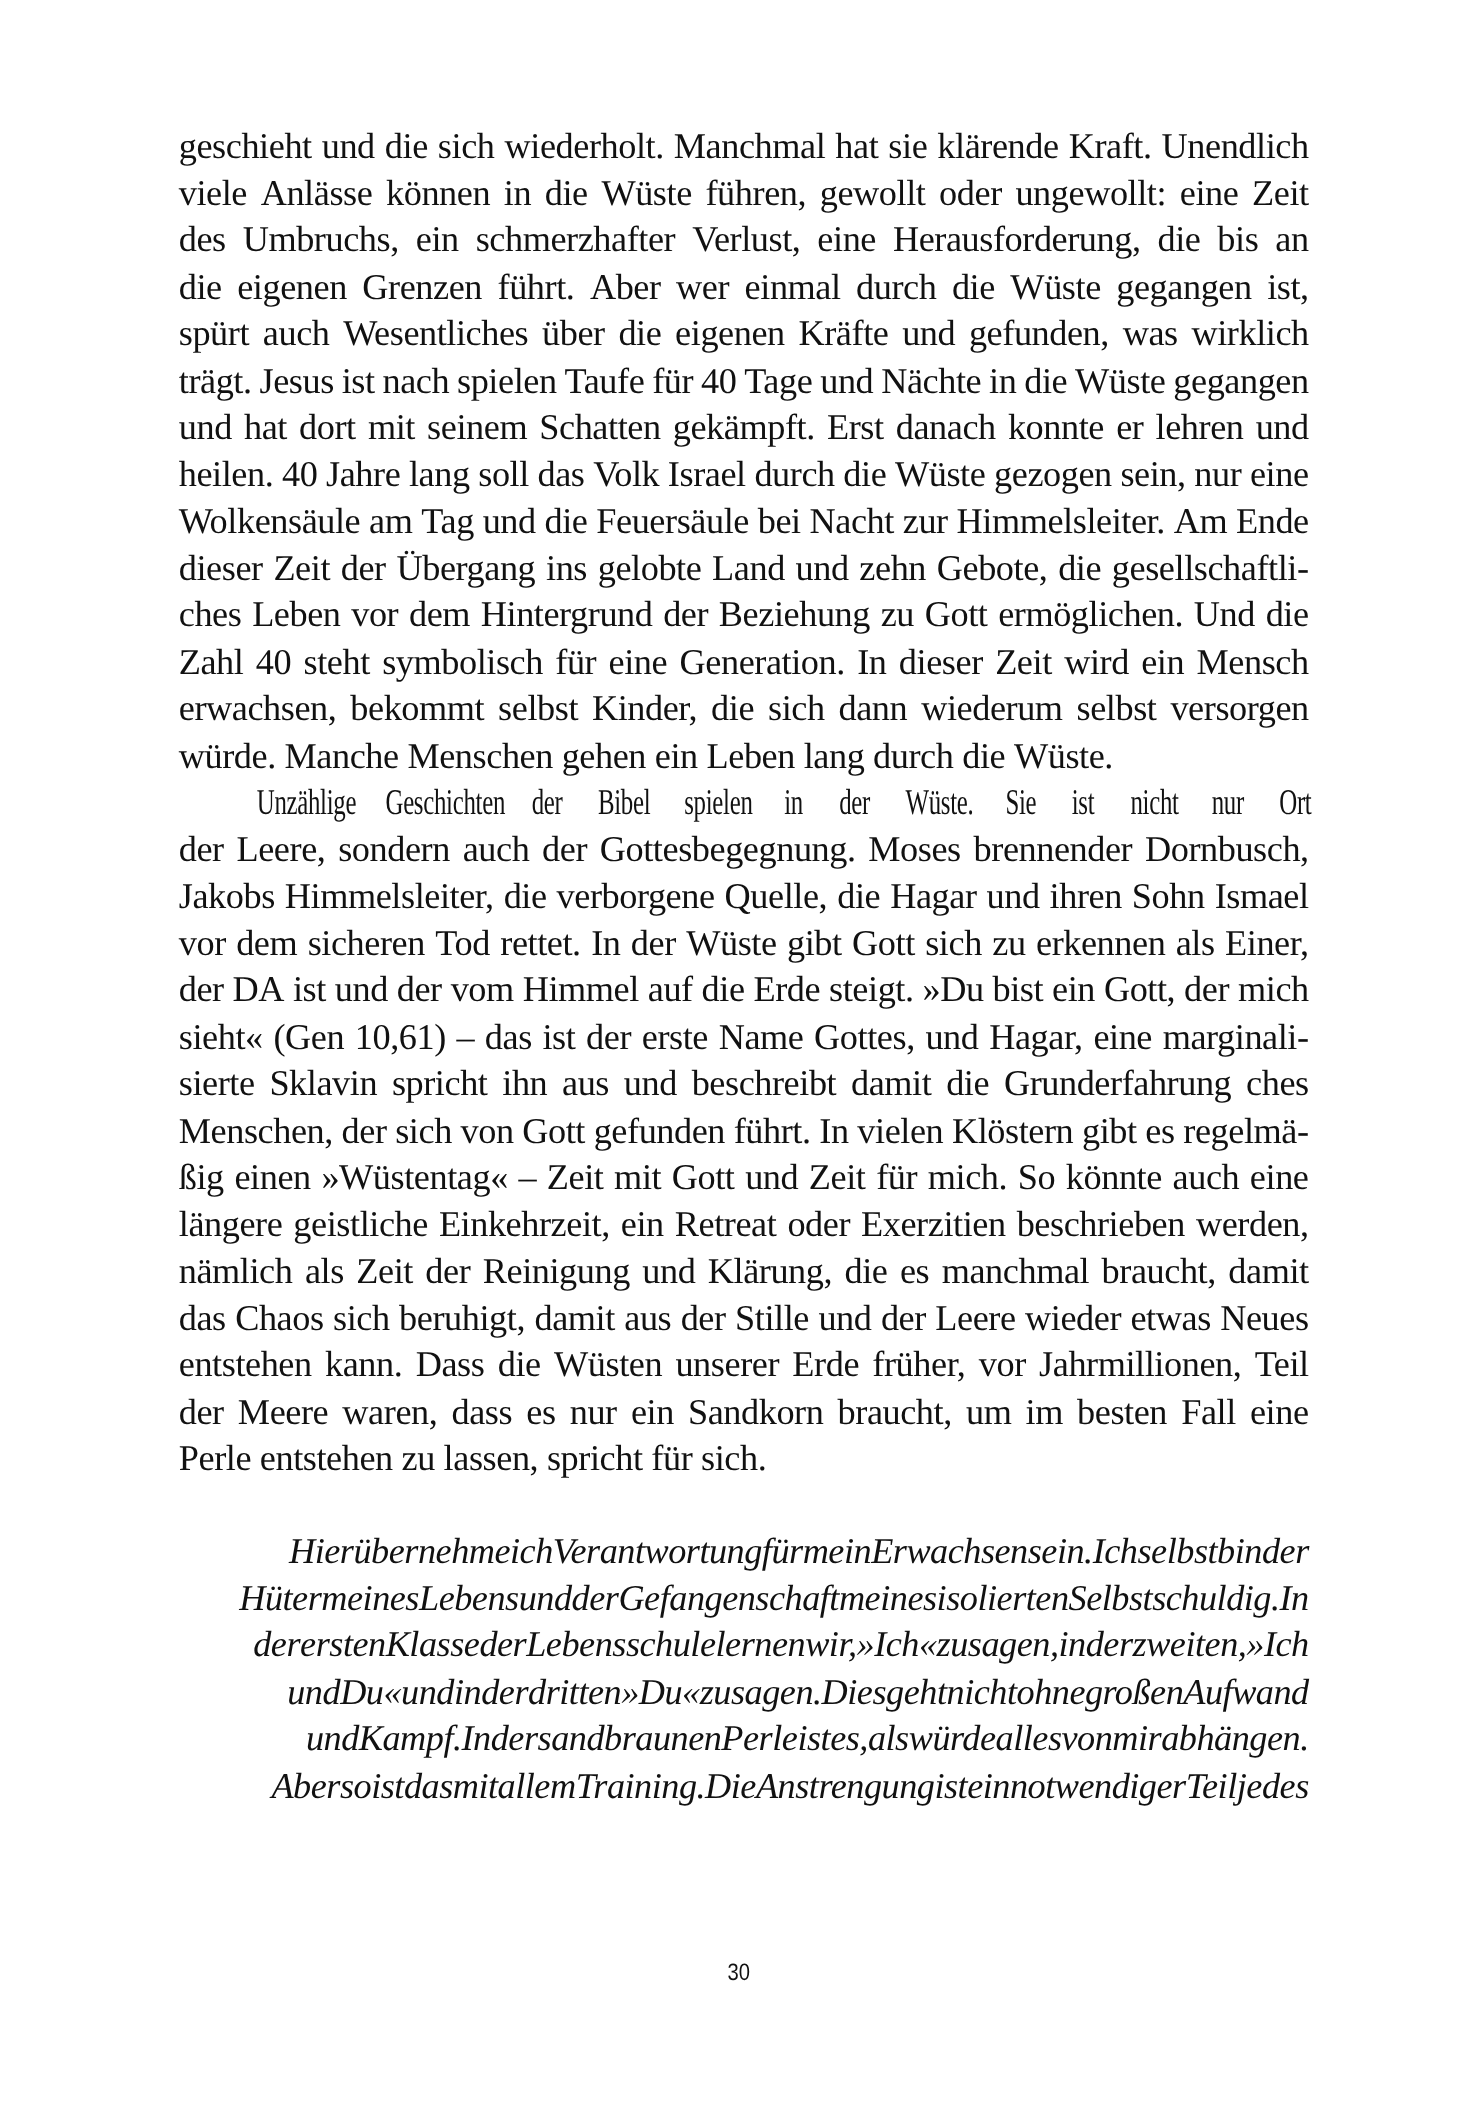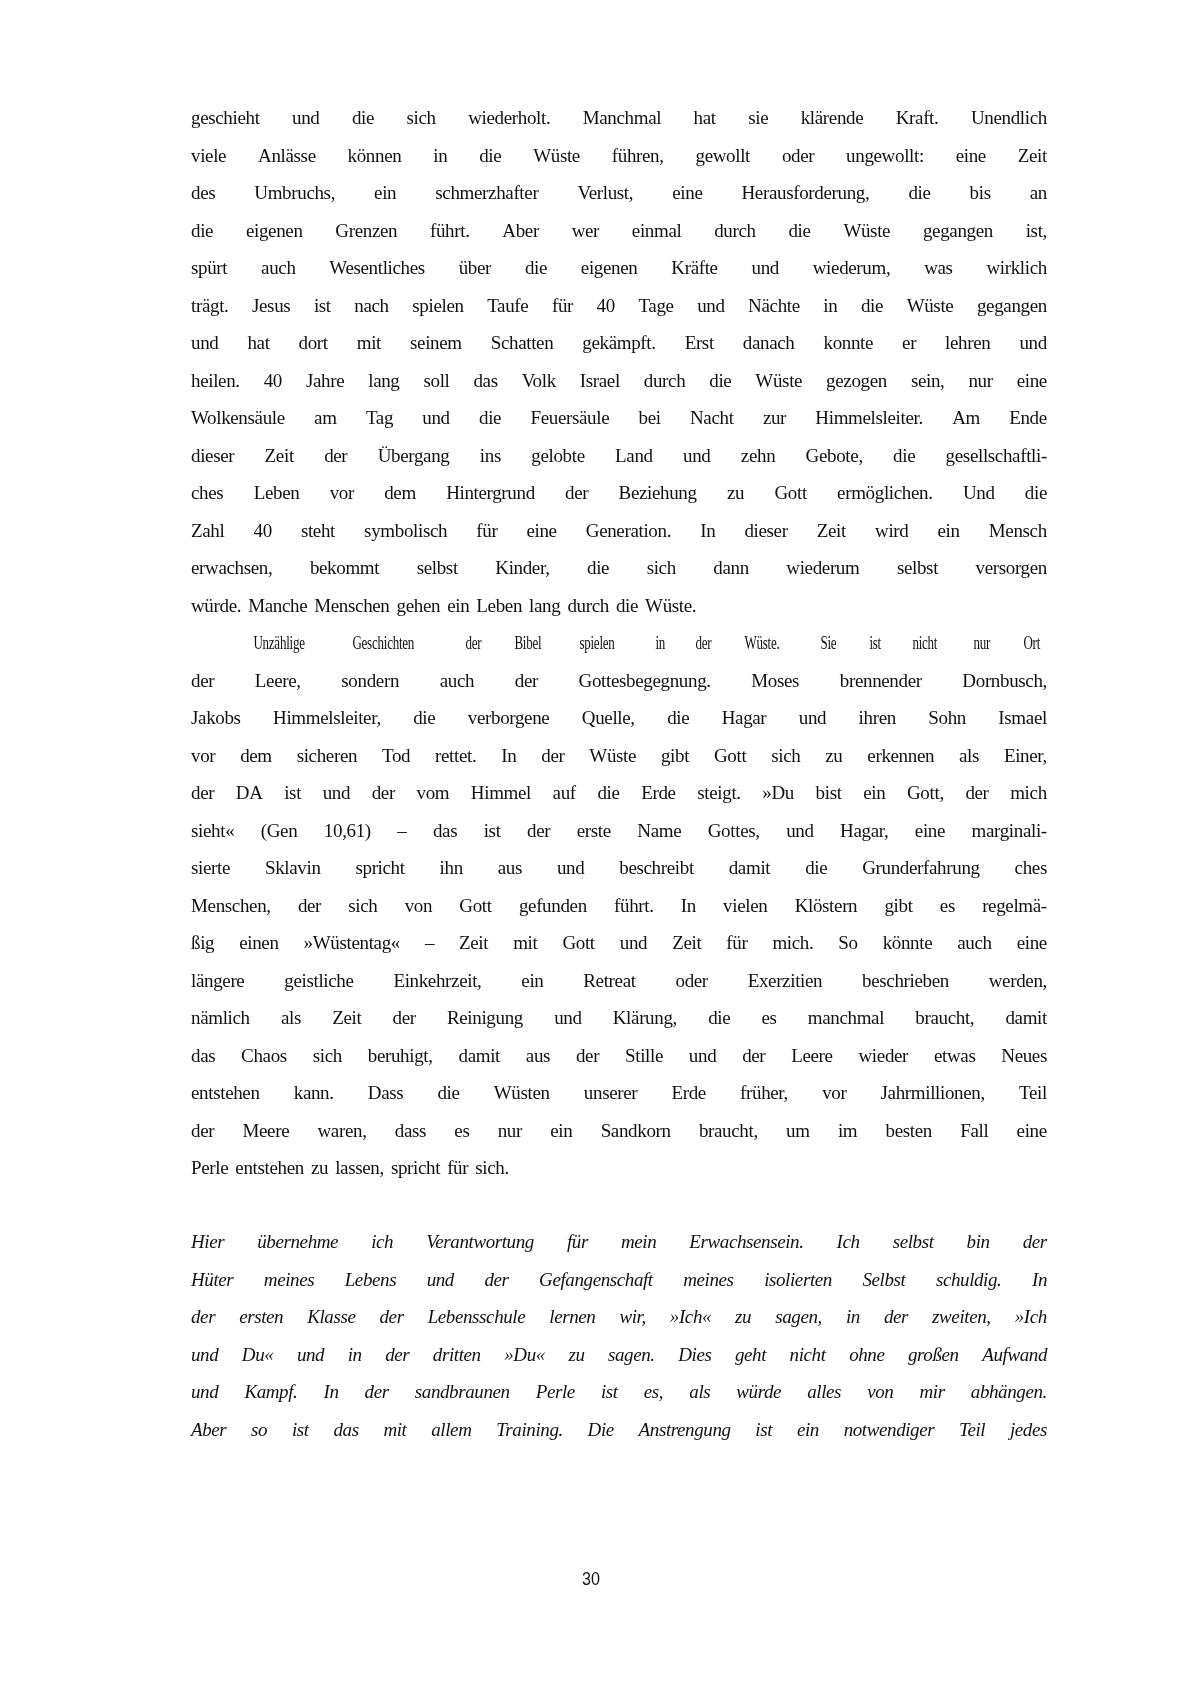--- a/index.html
+++ b/index.html
@@ -4,34 +4,33 @@
 <style>
   html, body { margin: 0; padding: 0; background: #ffffff; }
   body { width: 1182px; height: 1693px; position: relative; overflow: hidden; }
   .page { position: absolute; left: 0; top: 0; width: 1182px; height: 1693px; background: #fff; }
   .col { position: absolute; left: 143px; width: 904px; color: #111; }
   .line {
     display: block;
     height: 37.5px;
     line-height: 37.5px;
     font-family: "Liberation Serif", "DejaVu Serif", serif;
-    font-size: 19px;
+    font-size: 29px;
     text-align: justify;
     text-align-last: justify;
     white-space: nowrap;
     overflow: visible;
     letter-spacing: -0.35px;
     word-spacing: -0.5px;
-    margin-left: 48px;
   }
   .line.last { text-align-last: left; }
   .line.indent { text-indent: 37px; }
   .body-text { top: 99px; }
   .quote { top: 1223px; }
-  .quote .line { font-style: italic; letter-spacing: -0.4px; }
+  .quote .line { font-style: italic; letter-spacing: -0.4px; justify-content: flex-end; }
   .page-number {
     position: absolute; top: 1568px; left: 0; width: 1182px; text-align: center;
     font-family: "Liberation Sans", "DejaVu Sans", sans-serif;
     font-size: 19px; color: #111; transform: scaleX(0.85);
   }
   
   .jline { display: flex; justify-content: space-between; white-space: nowrap; }
   .jline.last { justify-content: flex-start; gap: 7px; }
   .jline.indent { padding-left: 37px; }
 </style>
@@ -96,21 +95,21 @@
         </div>
         <div class="line jline">
           <span>spürt</span>
           <span>auch</span>
           <span>Wesentliches</span>
           <span>über</span>
           <span>die</span>
           <span>eigenen</span>
           <span>Kräfte</span>
           <span>und</span>
-          <span>wiederum,</span>
+          <span>gefunden,</span>
           <span>was</span>
           <span>wirklich</span>
         </div>
         <div class="line jline">
           <span>trägt.</span>
           <span>Jesus</span>
           <span>ist</span>
           <span>nach</span>
           <span>spielen</span>
           <span>Taufe</span>

